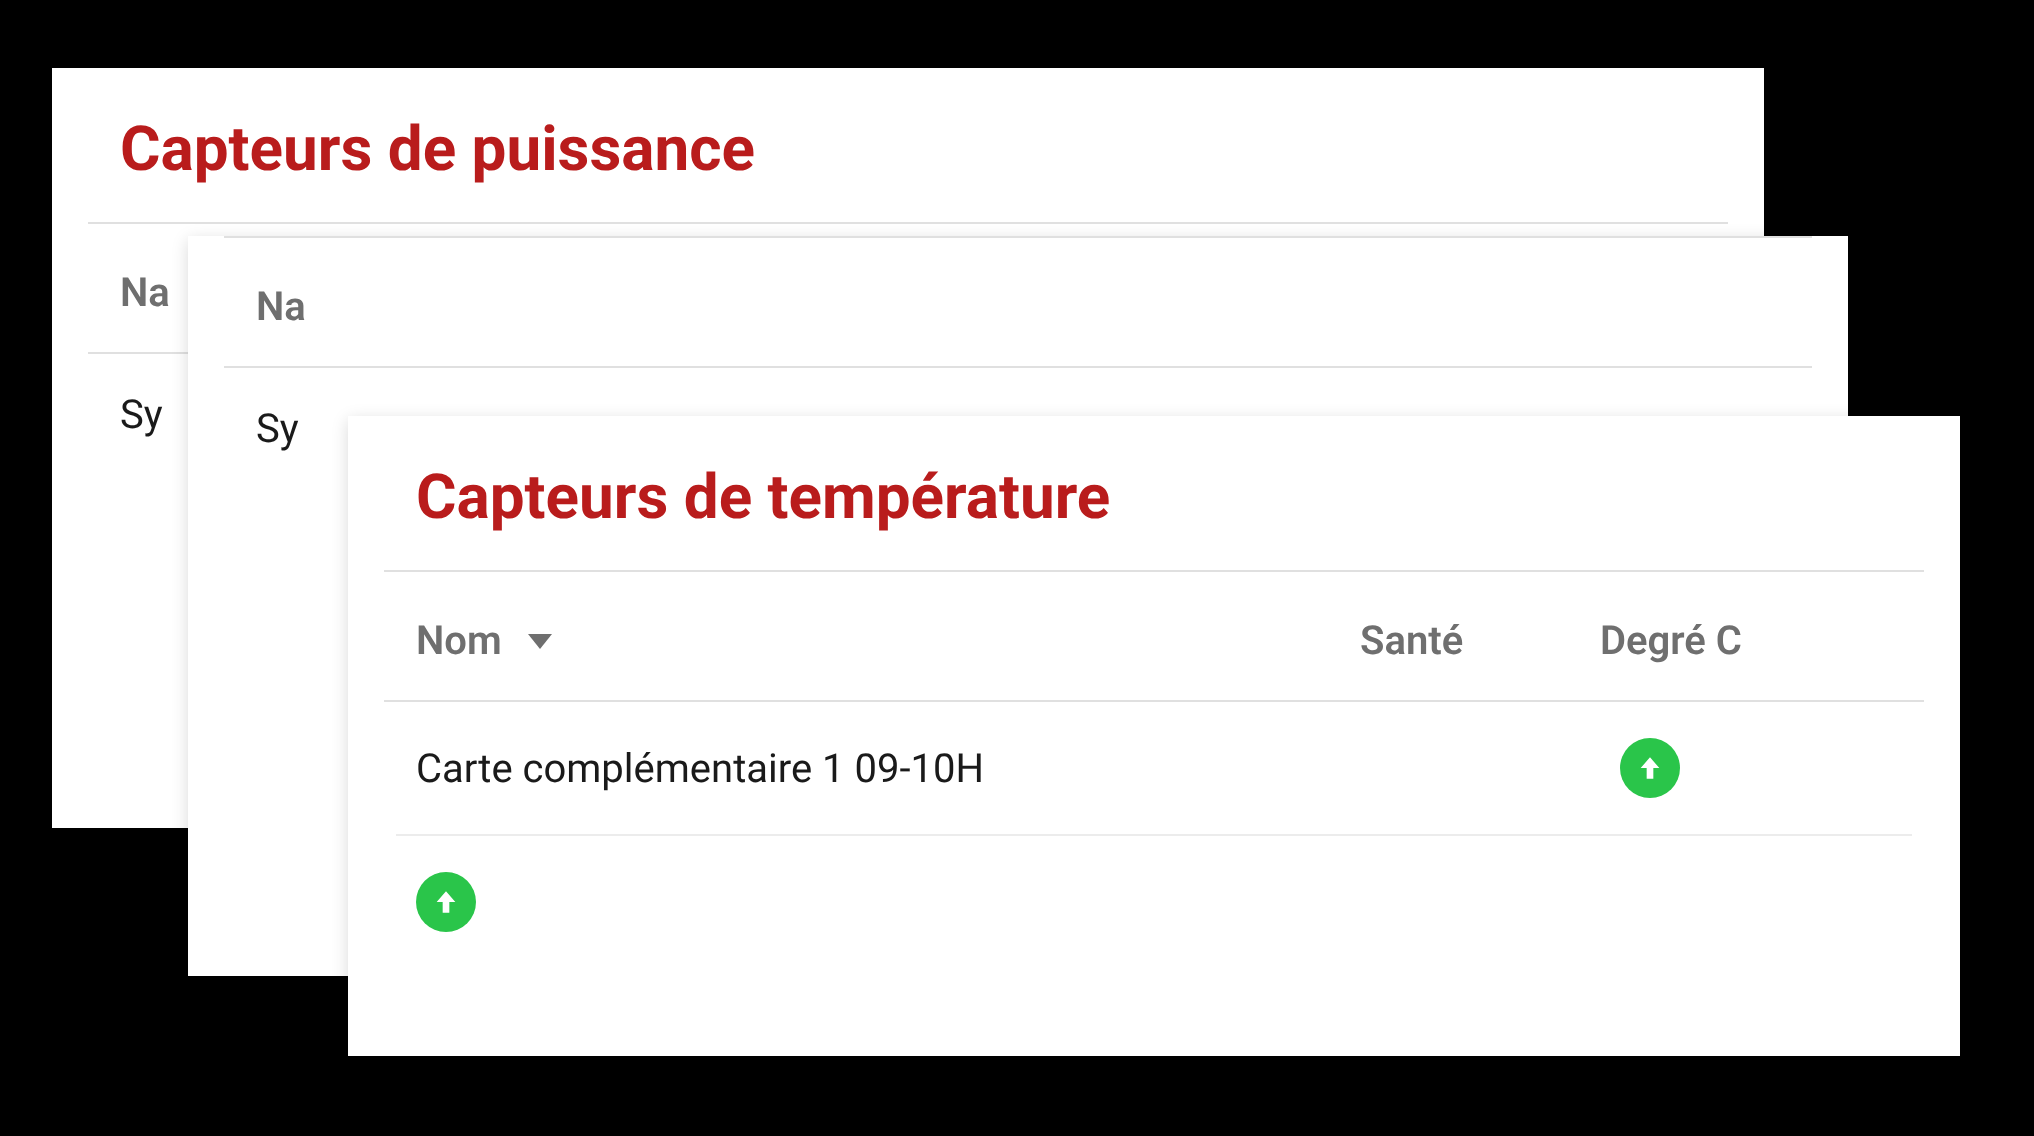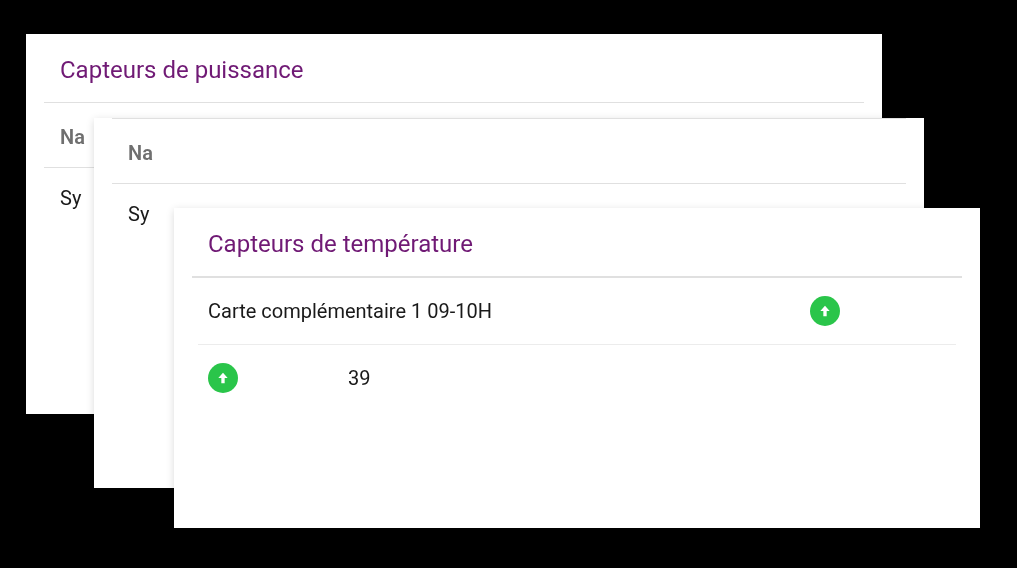--- a/index.html
+++ b/index.html
@@ -10,23 +10,23 @@
       position: relative;
       font-family: -apple-system, BlinkMacSystemFont, "Segoe UI", Roboto, Helvetica, Arial, sans-serif;
       overflow: hidden;
     }
     .card {
       background: #fff;
       position: absolute;
       box-shadow: 0 2px 8px rgba(0,0,0,0.15);
     }
     .card-title {
-      font-size: 24px;
-      font-weight: 400;
-      color: #701a75;
+      font-size: 31px;
+      font-weight: 700;
+      color: #b91c1c;
       padding: 22px 34px 18px;
     }
     .divider {
       height: 1px;
       background: #e0e0e0;
       margin: 0 18px;
     }
     .table-header {
       display: flex;
       align-items: center;
@@ -86,21 +86,21 @@
       height: 370px;
     }
     
     .card3 {
       top: 208px;
       left: 174px;
       width: 806px;
       height: 320px;
     }
     .card3 .table-header { padding-left: 34px; padding-right: 50px; }
-    .card3 .row { padding-left: 34px; padding-right: 50px; gap: 20px; }
+    .card3 .row { padding-left: 34px; padding-right: 50px; }
     .card3 .col-name, .card3 .cell-name { flex: 1; }
     .partial-header {
       color: #6f6f6f;
       font-size: 20px;
       font-weight: 600;
       padding: 22px 16px 18px 34px;
     }
     .partial-cell {
       font-size: 20px;
       color: #1a1a1a;
@@ -121,20 +121,33 @@
 <div class="card card2">
   <div class="divider"></div>
   <div class="partial-header">Na</div>
   <div class="divider"></div>
   <div class="partial-cell">Sy</div>
 </div>
 
 <div class="card card3">
   <div class="card-title">Capteurs de température</div>
   <div class="divider"></div>
+  <div class="table-header">
+    <div class="col-name">
+      <span>Nom</span>
+      <span class="sort-icon">
+        <svg viewBox="0 0 24 24" fill="#6f6f6f">
+            <path d="M4 8 L20 8 L12 18 Z"></path>
+          </svg>
+      </span>
+    </div>
+    <div class="spacer-flex"></div>
+    <div class="col-sante">Santé</div>
+    <div class="col-degre">Degré C</div>
+  </div>
   <div class="divider"></div>
 
   <div class="row">
     <div class="cell-name">Carte complémentaire 1 09-10H</div>
     <div class="cell-sante">
       <span class="health-badge">
         <svg viewBox="0 0 24 24" fill="#fff">
             <path d="M12 4 L5 12 L9.5 12 L9.5 20 L14.5 20 L14.5 12 L19 12 Z"></path>
           </svg>
       </span>
@@ -143,15 +156,14 @@
   <div class="row-divider"></div>
 
   <div class="row">
     <div class="cell-sante">
       <span class="health-badge">
         <svg viewBox="0 0 24 24" fill="#fff">
             <path d="M12 4 L5 12 L9.5 12 L9.5 20 L14.5 20 L14.5 12 L19 12 Z"></path>
           </svg>
       </span>
     </div>
-    <div class="cell-degre">39</div>
   </div>
 </div>
 
 </body></html>

